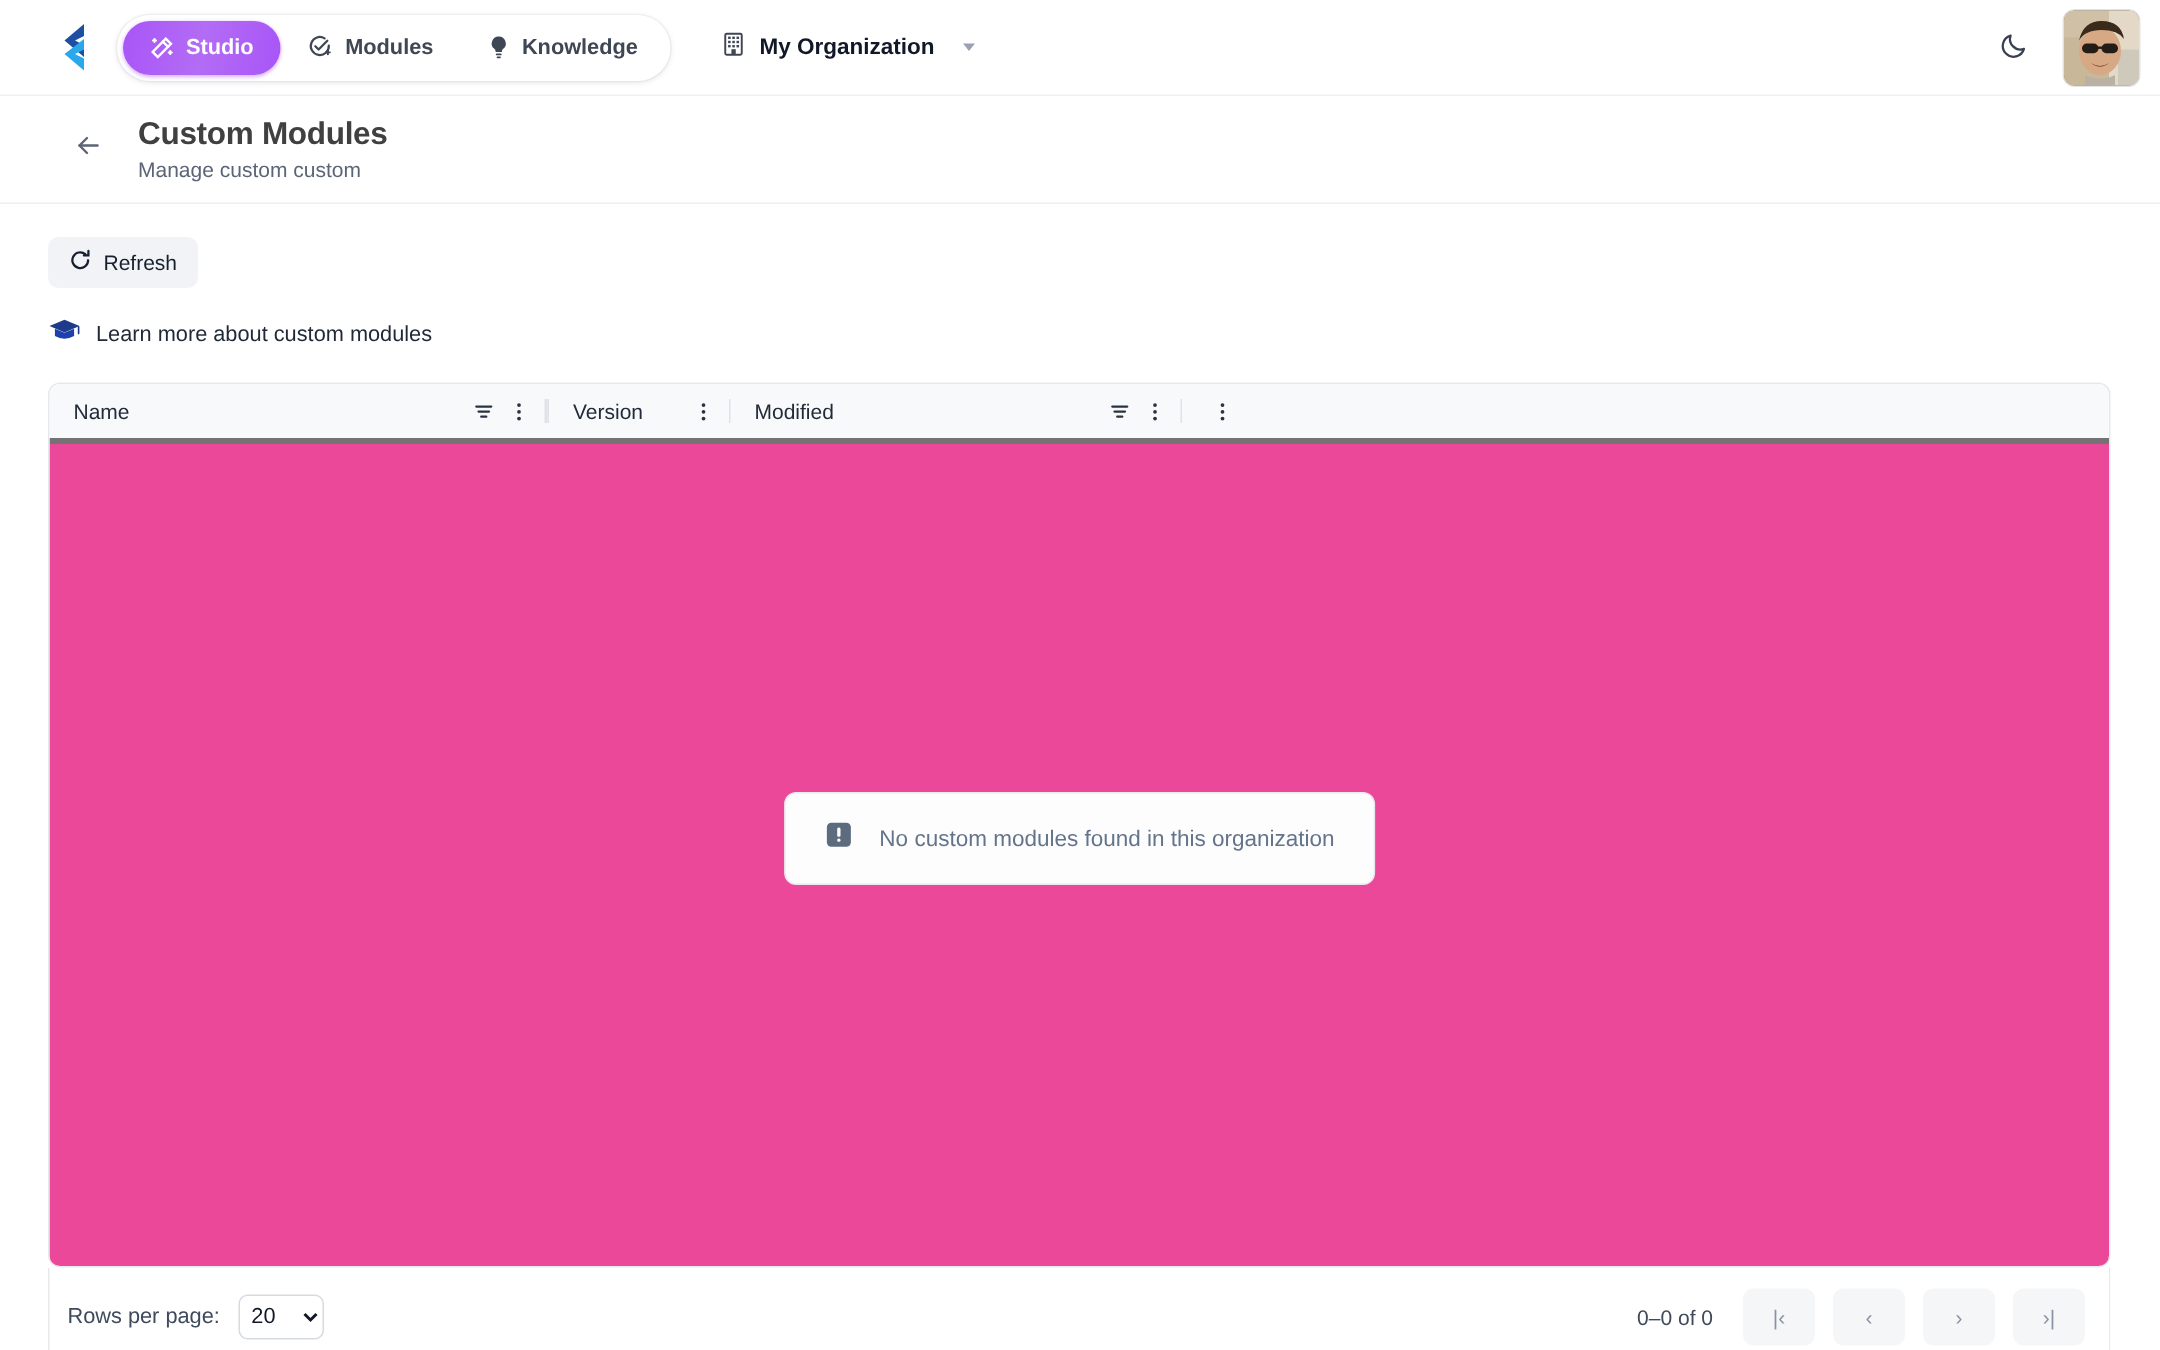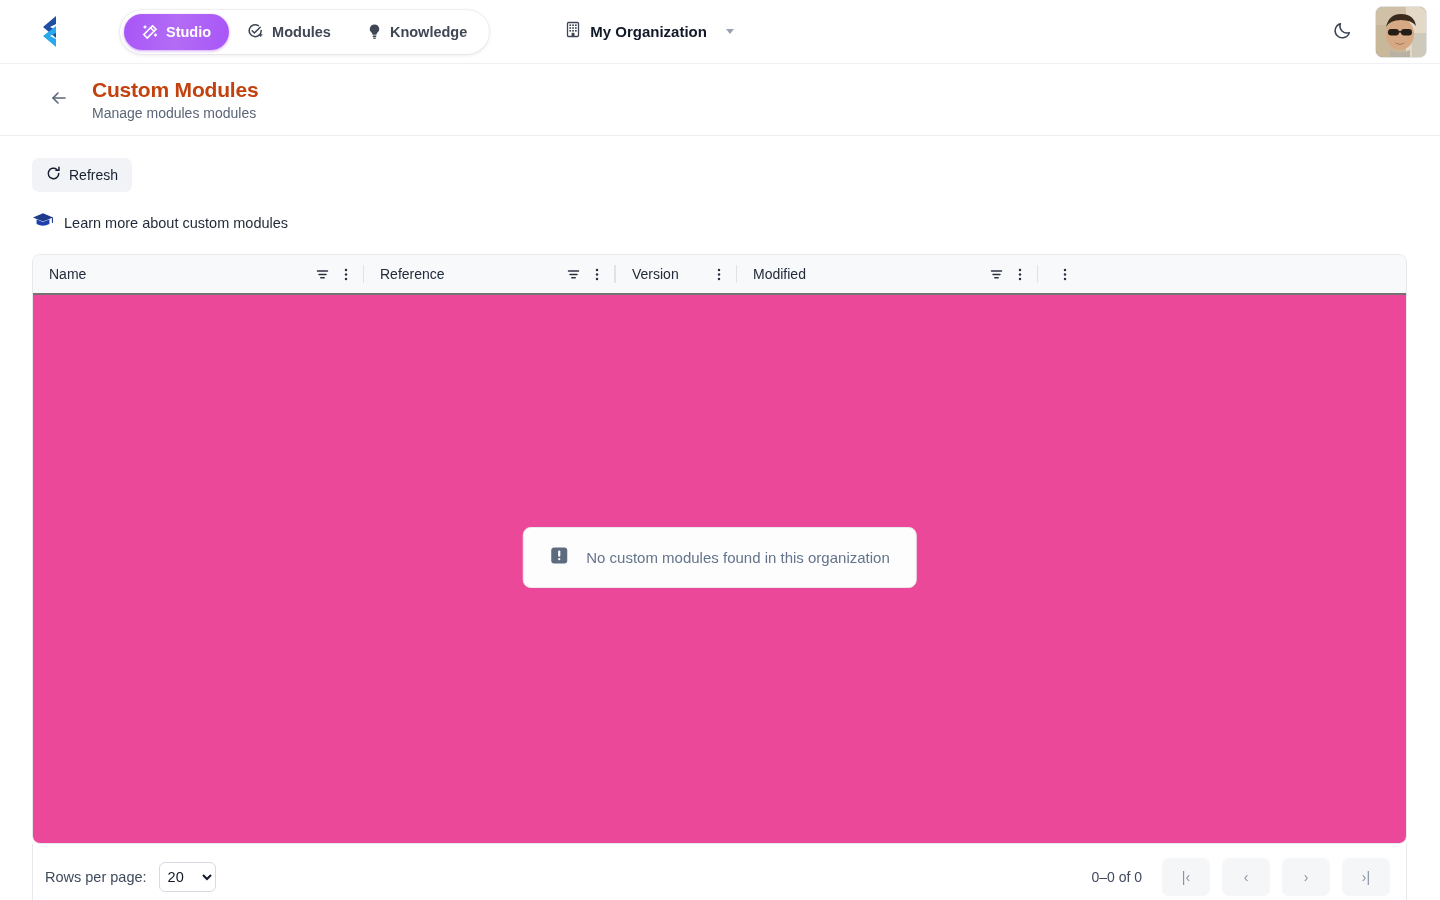--- a/index.html
+++ b/index.html
@@ -15,21 +15,20 @@
 
   
   .topbar {
     position: relative;
     height: 64px;
     width: 100%;
     background: #ffffff;
     display: flex;
     align-items: center;
     border-bottom: 1px solid #eef0f3;
-    gap: 42px;
   }
   .logo {
     width: 44px;
     margin-left: 26px;
     display: flex;
     align-items: center;
     justify-content: center;
     flex: none;
   }
 
@@ -121,21 +120,21 @@
     background: #fff;
   }
   .backbtn {
     width: 34px; height: 34px;
     display: flex; align-items: center; justify-content: center;
     margin-left: 18px; margin-right: 16px;
     cursor: pointer;
     flex: none;
   }
   .titles { display: flex; flex-direction: column; gap: 3px; }
-  .ptitle { font-size: 21px; font-weight: 700; color: #c2410c; letter-spacing: -.2px; }
+  .ptitle { font-size: 21px; font-weight: 700; color: #404040; letter-spacing: -.2px; }
   .psub { font-size: 14px; color: #5b6577; }
 
   
   .content { padding: 0 32px; }
 
   .toolbar { padding-top: 22px; }
   .refreshbtn {
     display: inline-flex;
     align-items: center;
     gap: 8px;
@@ -169,21 +168,21 @@
     border-radius: 8px;
     background: #fff;
     position: relative;
     overflow: hidden;
   }
   .thead {
     display: flex;
     align-items: stretch;
     height: 40px;
     background: #f8f9fb;
-    border-bottom: 2px solid #737373;
+    border-bottom: 4px solid #737373;
   }
   .th {
     display: flex;
     align-items: center;
     position: relative;
     padding-left: 16px;
     font-size: 14px;
     color: #222b3a;
     user-select: none;
   }
@@ -369,21 +368,21 @@
   <div class="backbtn">
     <span>
       <svg width="20" height="20" viewBox="0 0 20 20" fill="none" stroke="#5b6577" stroke-width="1.6" stroke-linecap="round" stroke-linejoin="round">
         <path d="M16 10 H4"></path>
           <path d="M9 5 L4 10 L9 15"></path>
       </svg>
     </span>
   </div>
   <div class="titles">
     <div class="ptitle">Custom Modules</div>
-    <div class="psub">Manage modules modules</div>
+    <div class="psub">Manage custom custom</div>
   </div>
 </div>
 
 <div class="content">
 
   <div class="toolbar">
     <button class="refreshbtn">
       <span>
         <svg width="15" height="15" viewBox="0 0 16 16" fill="none" stroke="#16202f" stroke-width="1.6" stroke-linecap="round">
           <path d="M13.6 8 A5.6 5.6 0 1 1 11.6 3.7"></path>
@@ -423,41 +422,20 @@
                 <g fill="#2a3342">
                   <circle cx="7" cy="3" r="1.25"></circle>
                   <circle cx="7" cy="7.5" r="1.25"></circle>
                   <circle cx="7" cy="12" r="1.25"></circle>
                 </g>
               </svg>
             </span>
           </span>
         </div>
         <div class="vsep"></div>
-        <div class="th" style="width: 250px;">
-          <span class="lbl">Reference</span>
-          <span class="hicons">
-            <span class="hic">
-              <svg width="15" height="15" viewBox="0 0 15 15" fill="none" stroke="#2a3342" stroke-width="1.5" stroke-linecap="round">
-                <path d="M2.5 4 H12.5"></path>
-                <path d="M4 7.4 H11"></path>
-                <path d="M5.8 10.8 H9.2"></path>
-              </svg>
-            </span>
-            <span class="hic">
-              <svg width="14" height="15" viewBox="0 0 14 15">
-                <g fill="#2a3342">
-                  <circle cx="7" cy="3" r="1.25"></circle>
-                  <circle cx="7" cy="7.5" r="1.25"></circle>
-                  <circle cx="7" cy="12" r="1.25"></circle>
-                </g>
-              </svg>
-            </span>
-          </span>
-        </div>
         <div class="vsep"></div>
         <div class="vsep"></div>
         <div class="th" style="width: 120px;">
           <span class="lbl">Version</span>
           <span class="hicons">
             <span class="hic">
               <svg width="14" height="15" viewBox="0 0 14 15">
                 <g fill="#2a3342">
                   <circle cx="7" cy="3" r="1.25"></circle>
                   <circle cx="7" cy="7.5" r="1.25"></circle>

